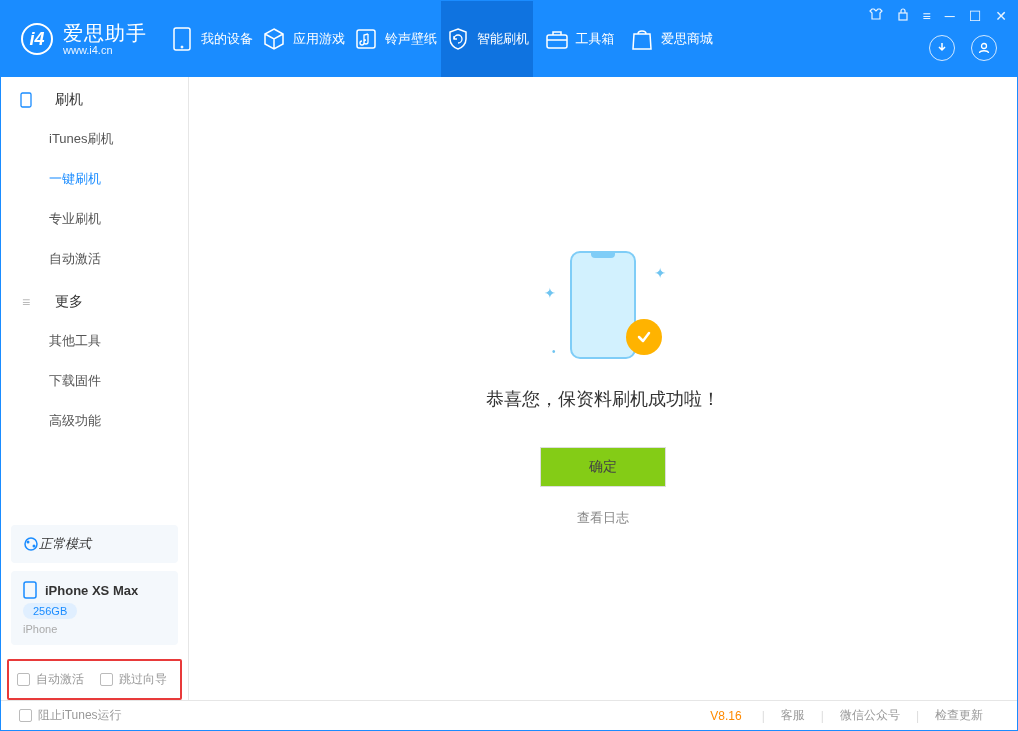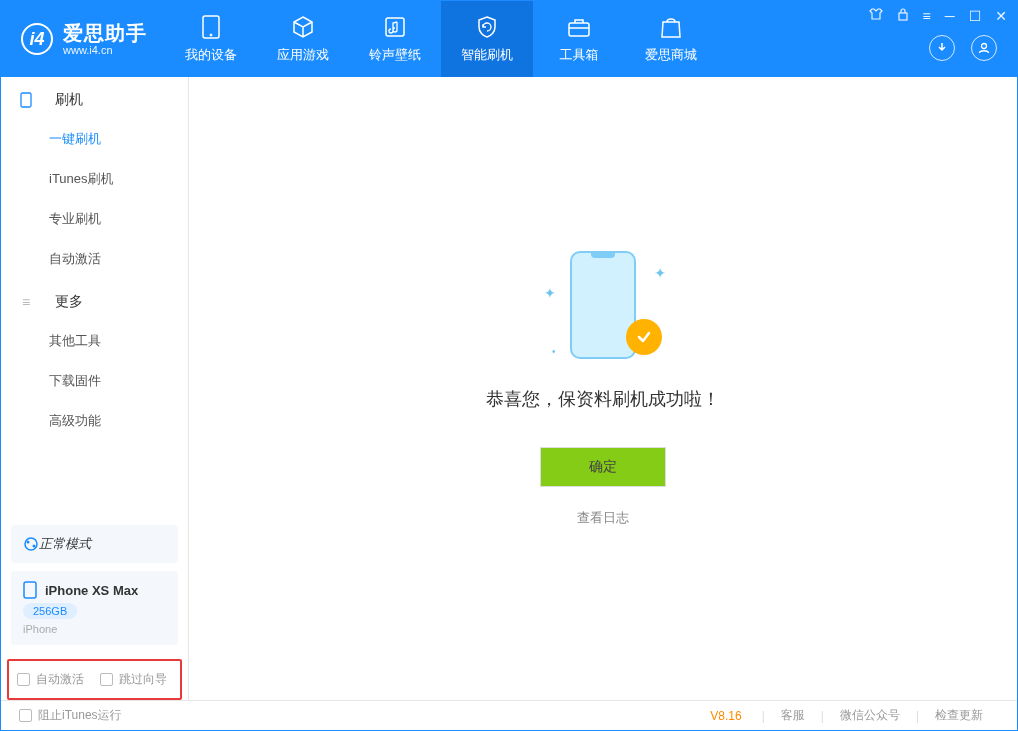--- a/index.html
+++ b/index.html
@@ -3,25 +3,25 @@
 <meta charset="utf-8">
 <style>
 * { margin: 0; padding: 0; box-sizing: border-box; font-family: "Microsoft YaHei", Arial, sans-serif; }
 body { background: #fff; width: 1018px; height: 731px; overflow: hidden; border: 1px solid #1a8cff; }
 
 
 .header { height: 76px; background: #1a8cff; display: flex; align-items: stretch; color: #fff; position: relative; }
 .logo-area { display: flex; align-items: center; padding: 0 18px 0 20px; }
 .logo-icon { width: 32px; height: 32px; border: 2px solid #fff; border-radius: 50%; display: flex; align-items: center; justify-content: center; margin-right: 10px; font-weight: bold; font-style: italic; font-size: 18px; }
 .logo-text { display: flex; flex-direction: column; line-height: 1.1; }
-.logo-title { font-size: 20px; font-weight: 700; letter-spacing: 1px; }
+.logo-title { font-size: 20px; font-weight: 400; letter-spacing: 1px; }
 .logo-sub { font-size: 11px; opacity: 0.9; }
 
 .nav-tabs { display: flex; align-items: stretch; }
-.nav-tab { width: 92px; display: flex; flex-direction: column; align-items: center; justify-content: center; cursor: pointer; font-size: 13px; gap: 6px; }
+.nav-tab { width: 92px; display: flex; flex-direction: row; align-items: center; justify-content: center; cursor: pointer; font-size: 13px; gap: 6px; }
 .nav-tab.active { background: #0f73e0; }
 .nav-tab .tab-icon { width: 26px; height: 26px; display: flex; align-items: center; justify-content: center; }
 .nav-tab svg { fill: #fff; stroke: #fff; }
 
 .window-controls { position: absolute; top: 6px; right: 10px; display: flex; gap: 14px; align-items: center; }
 .window-controls span { cursor: pointer; font-size: 14px; opacity: 0.9; }
 .header-right-icons { position: absolute; right: 20px; bottom: 16px; display: flex; gap: 16px; align-items: center; }
 .circle-btn { width: 26px; height: 26px; border: 1.5px solid rgba(255,255,255,0.8); border-radius: 50%; display: flex; align-items: center; justify-content: center; cursor: pointer; }
 
 
@@ -174,22 +174,22 @@
 
   <div class="sidebar">
     <div class="side-group-header">
       <span class="side-group-icon">
         <svg width="12" height="16" viewBox="0 0 12 16">
             <rect x="1" y="1" width="10" height="14" rx="1.5" fill="none" stroke="#1a8cff" stroke-width="1.3"></rect>
           </svg>
       </span>
       <span>刷机</span>
     </div>
+    <div class="side-item">iTunes刷机</div>
     <div class="side-item active">一键刷机</div>
-    <div class="side-item">iTunes刷机</div>
     <div class="side-item">专业刷机</div>
     <div class="side-item">自动激活</div>
 
     <div class="side-group-header">
       <span class="side-group-icon" style="color:#bbb;">≡</span>
       <span>更多</span>
     </div>
     <div class="side-item">其他工具</div>
     <div class="side-item">下载固件</div>
     <div class="side-item">高级功能</div>

